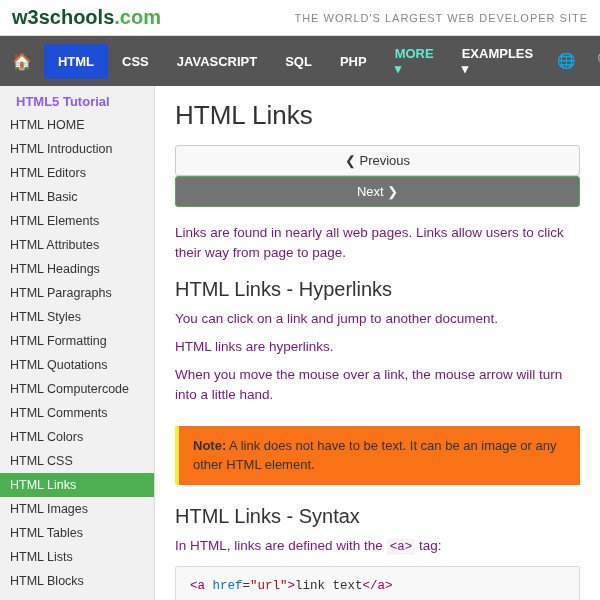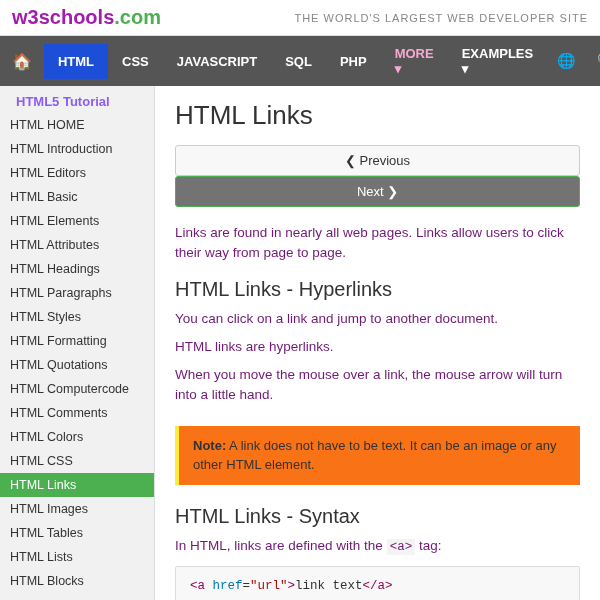--- a/index.html
+++ b/index.html
@@ -12,21 +12,21 @@
       justify-content: space-between;
       padding: 6px 12px;
       background: #fff;
       border-bottom: 1px solid #ddd;
     }
     .logo {
       font-size: 20px;
       font-weight: bold;
       color: #333;
     }
-    .logo span { color: #a21caf; }
+    .logo span { color: #14532d; }
     .tagline {
       font-size: 11px;
       color: #888;
       letter-spacing: 1px;
       text-transform: uppercase;
     }
 
     
     .nav-bar {
       display: flex;
@@ -45,21 +45,21 @@
       color: #fff;
       padding: 10px 14px;
       cursor: pointer;
       font-size: 13px;
       font-weight: bold;
     }
     .nav-bar .nav-item.active {
       background: #1d4ed8;
     }
     .nav-bar .nav-more {
-      color: #f9a8d4;
+      color: #5eead4;
       padding: 10px 14px;
       cursor: pointer;
       font-size: 13px;
       font-weight: bold;
     }
     .nav-bar .nav-examples {
       color: #fff;
       padding: 10px 14px;
       cursor: pointer;
       font-size: 13px;

